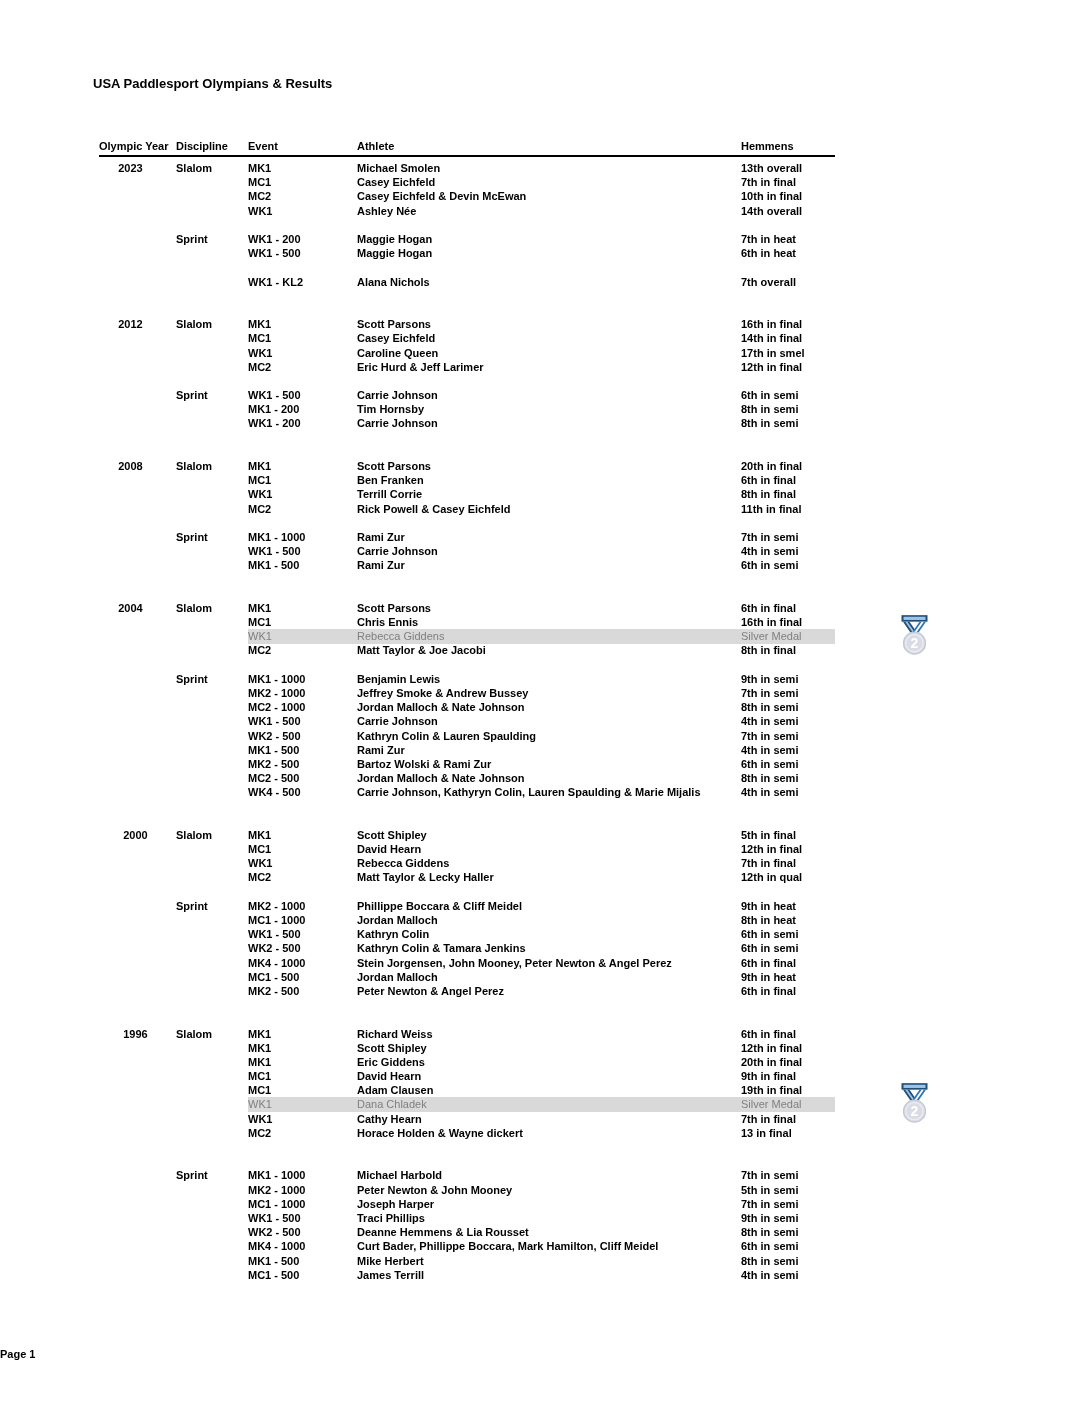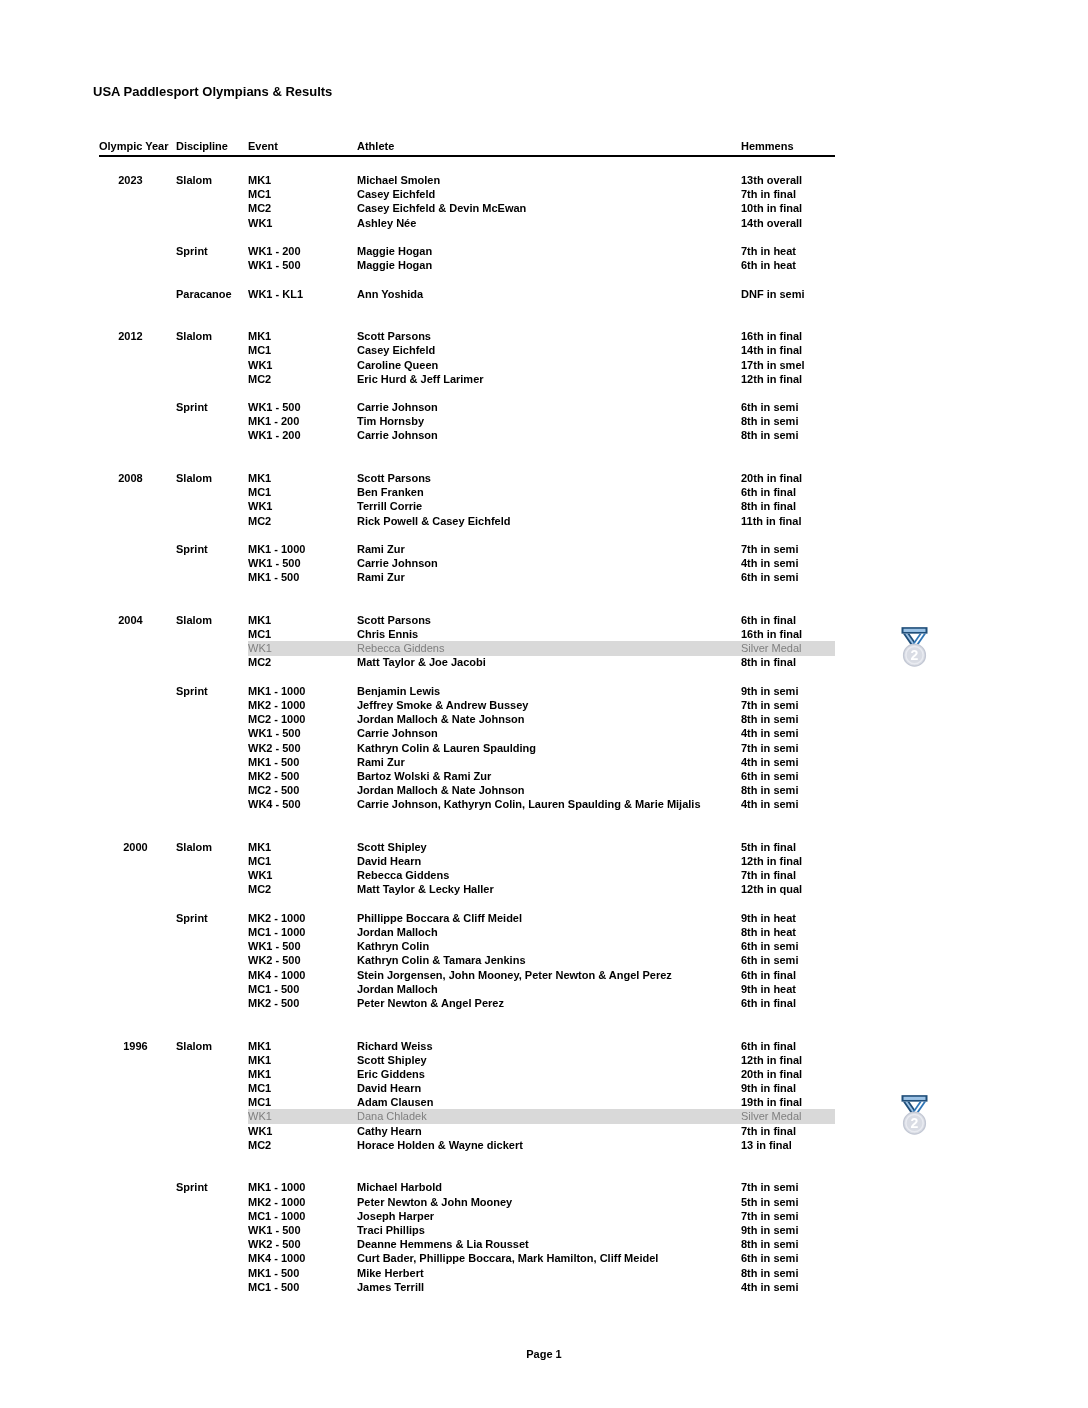--- a/index.html
+++ b/index.html
@@ -1,28 +1,28 @@
 <!DOCTYPE html>
 <html style="--hl-bg: #d9d9d9; --hl-text: #7f7f7f;"><head>
 <meta charset="utf-8">
 <style>
   html,body { margin:0; padding:0; background:#ffffff; }
   .page {
     position:relative; width:1088px; height:1408px; background:#ffffff;
     font-family:"Liberation Sans", sans-serif; color:#000; overflow:hidden;
   }
   .title {
-    position:absolute; left:93px; top:84px;
+    position:absolute; left:93px; top:76px;
     font-size:13px; font-weight:bold; white-space:nowrap;
   }
   .table { position:absolute; left:99px; top:138px; width:736px; }
   .thead {
     display:grid; grid-template-columns:77px 72px 109px 384px 94px;
     height:15px; align-items:center;
-    border-bottom:2.5px solid #000; padding-bottom:2px; margin-bottom:16px;
+    border-bottom:2.5px solid #000; padding-bottom:2px; margin-bottom:4px;
   }
   .th { font-size:11px; font-weight:bold; white-space:nowrap; }
   .row {
     position:relative; display:grid; grid-template-columns:77px 72px 109px 384px 94px;
     height:14.2px; align-items:center;
   }
   .cell { position:relative; z-index:1; font-size:11px; font-weight:bold; white-space:nowrap; overflow:visible; }
   .cell.year { text-align:center; padding-right:14px; }
   .cell.year.right { text-align:center; padding-right:4px; }
   .row.highlight::before {
@@ -34,21 +34,21 @@
   .row.highlight .cell.result {
     color:var(--hl-text,#7f7f7f); font-weight:normal;
   }
   .medal {
     position:absolute; left:799px; top:50%; transform:translateY(-52%);
     width:33px; height:42px; z-index:2;
   }
   .medal svg { display:block; width:100%; height:100%; }
   .footer {
     position:absolute; left:0; top:1348px; width:100%;
-    text-align:center; font-size:11px; font-weight:bold;
+    font-size:11px; font-weight:bold;
   }
 </style>
 </head>
 <body>
 
 <div class="page">
   <div class="title">USA Paddlesport Olympians &amp; Results</div>
 
   <div class="table">
     <div class="thead">
@@ -98,24 +98,24 @@
         <div class="row">
           <div class="cell year"></div>
           <div class="cell discipline"></div>
           <div class="cell event">WK1 - 500</div>
           <div class="cell athlete">Maggie Hogan</div>
           <div class="cell result">6th in heat</div>
         </div>
         <div class="row"></div>
         <div class="row">
           <div class="cell year"></div>
-          <div class="cell discipline">Paracanoe</div>
-          <div class="cell event">WK1 - KL1</div>
-          <div class="cell athlete">Ann Yoshida</div>
-          <div class="cell result">DNF in semi</div>
+          <div class="cell discipline"></div>
+          <div class="cell event">WK1 - KL2</div>
+          <div class="cell athlete">Alana Nichols</div>
+          <div class="cell result">7th overall</div>
         </div>
         <div class="row"></div>
         <div class="row"></div>
         <div class="row">
           <div class="cell year">2012</div>
           <div class="cell discipline">Slalom</div>
           <div class="cell event">MK1</div>
           <div class="cell athlete">Scott Parsons</div>
           <div class="cell result">16th in final</div>
         </div>

